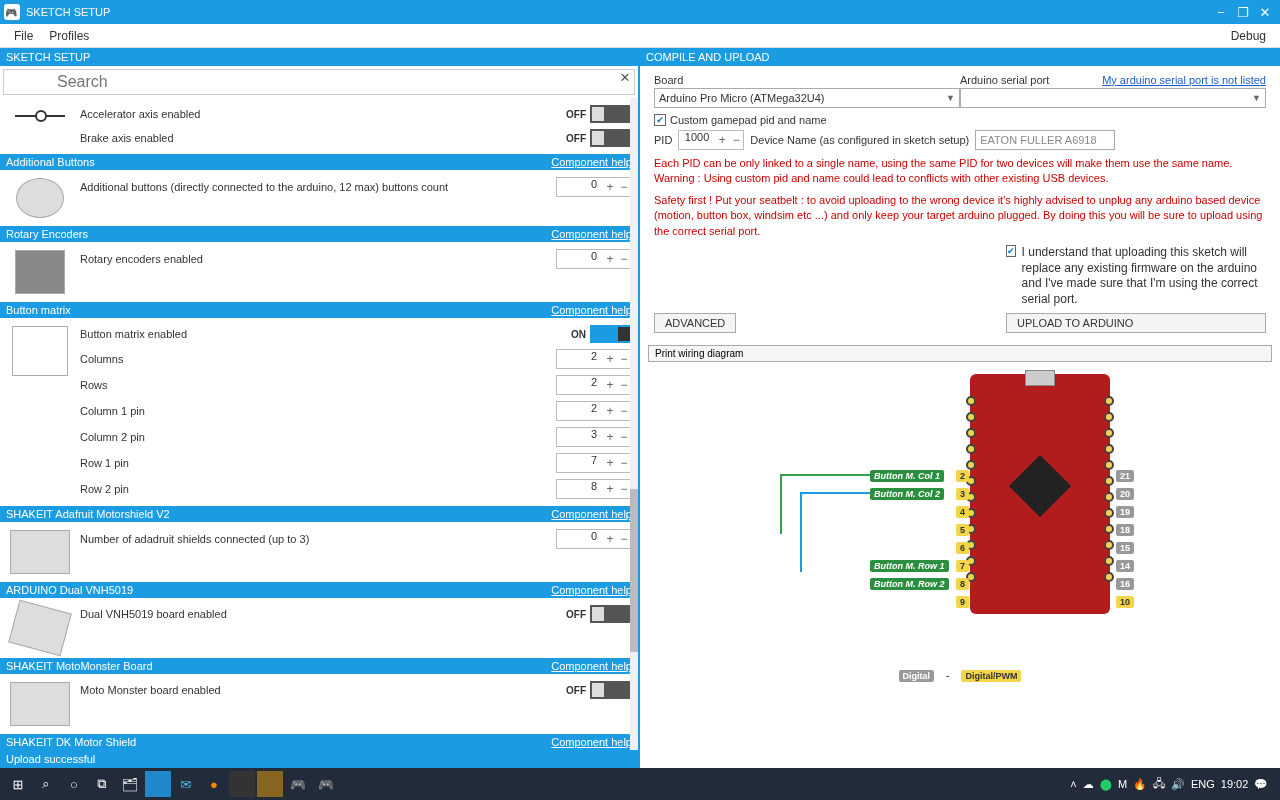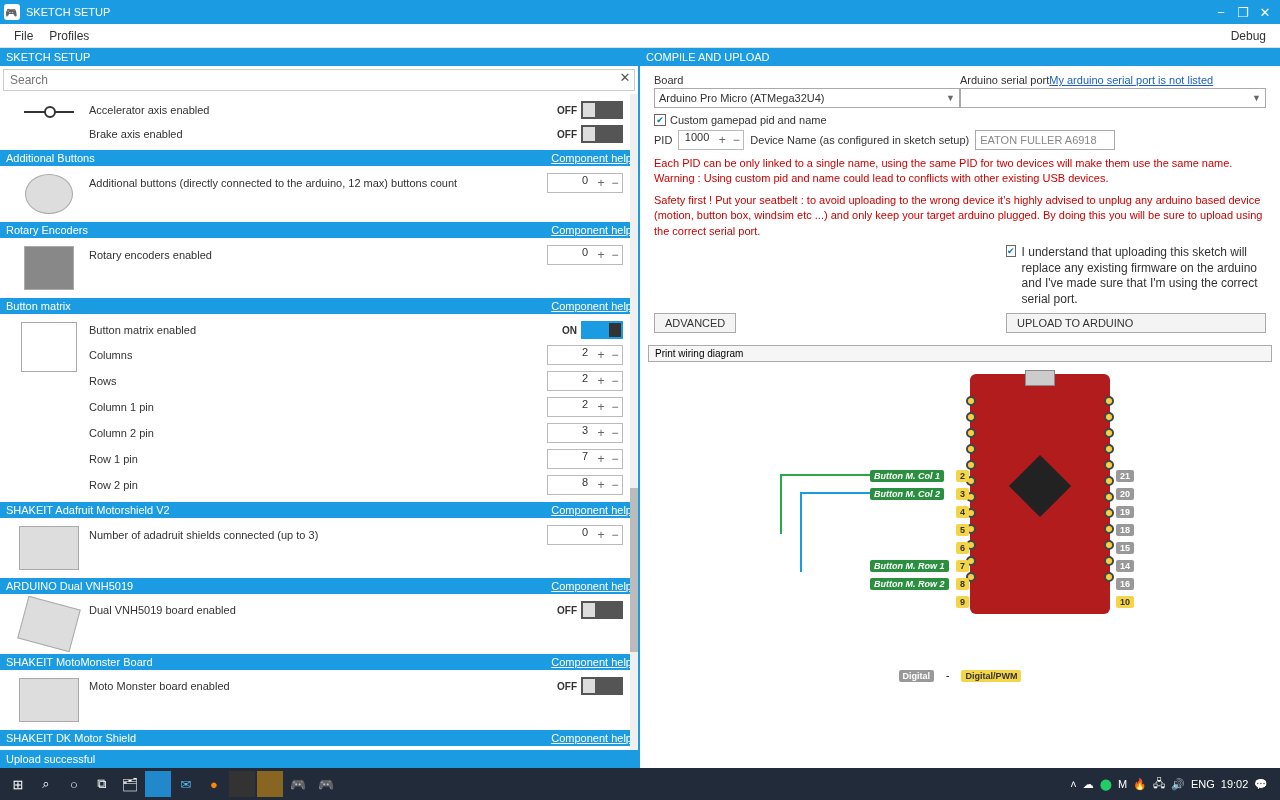--- a/index.html
+++ b/index.html
@@ -9,27 +9,27 @@
 .titlebar .title { flex: 1; }
 .titlebar .winbtn { width: 22px; height: 20px; display: flex; align-items: center; justify-content: center; color: #fff; font-size: 13px; cursor: pointer; }
 .menubar { height: 24px; background: #fff; display: flex; align-items: center; padding: 0 6px; font-size: 12px; color: #333; border-bottom: 1px solid #e0e0e0; }
 .menubar .menuitem { padding: 2px 8px; cursor: pointer; }
 .menubar .spacer { flex: 1; }
 .content { flex: 1; display: flex; min-height: 0; }
 .left-panel { width: 640px; display: flex; flex-direction: column; border-right: 2px solid #1b9ce2; min-height: 0; }
 .right-panel { flex: 1; display: flex; flex-direction: column; min-height: 0; }
 .panel-header { background: #1b9ce2; color: #fff; font-size: 11px; padding: 3px 6px; }
 .searchbox { display: flex; border: 1px solid #ccc; margin: 3px; }
-.searchbox input { flex: 1; border: none; padding: 3px 6px; font-size: 12px; outline: none; }
+.searchbox input { flex: 1; border: none; padding: 3px 6px; font-size: 16px; outline: none; margin-left: 47px; }
 .searchbox .clear { width: 18px; text-align: center; color: #555; cursor: pointer; font-size: 13px; }
 .scroll-area { flex: 1; overflow-y: auto; position: relative; }
 .section-header { background: #1b9ce2; color: #fff; font-size: 11px; padding: 2px 6px; display: flex; align-items: center; }
 .section-header .sh-title { flex: 1; }
 .section-header .sh-help { color: #fff; text-decoration: underline; font-size: 11px; cursor: pointer; }
-.section-body { display: flex; padding: 4px 9px; }
+.section-body { display: flex; padding: 4px 0; }
 .sb-thumb { width: 80px; display: flex; align-items: flex-start; justify-content: center; padding: 4px; }
 .sb-thumb .thumb-box { width: 60px; height: 50px; background: #ddd; border: 1px solid #aaa; }
 .sb-rows { flex: 1; }
 .prop-row { display: flex; align-items: center; padding: 3px 6px 3px 0; font-size: 11px; color: #333; }
 .prop-label { flex: 1; }
 .prop-state { width: 30px; font-size: 10px; font-weight: bold; color: #333; text-align: right; padding-right: 4px; }
 .toggle { width: 42px; height: 18px; background: #555; position: relative; cursor: pointer; }
 .toggle .knob { position: absolute; width: 12px; height: 14px; background: #ddd; top: 2px; left: 2px; }
 .toggle.on { background: #1b9ce2; }
 .toggle.on .knob { left: auto; right: 2px; background: #333; }
@@ -336,21 +336,21 @@
     <div class="right-body">
       <div class="form-row">
         <div class="form-col">
           <label>Board</label>
           <div class="select">
             <span>Arduino Pro Micro (ATMega32U4)</span>
             <span class="caret">▼</span>
           </div>
         </div>
         <div class="form-col">
-          <div style="display:flex;">
+          <div style="display:flex;justify-content:space-between">
             <label>Arduino serial port</label>
             <span class="link">My arduino serial port is not listed</span>
           </div>
           <div class="select">
             <span></span>
               <span class="caret">▼</span>
           </div>
         </div>
       </div>
 

